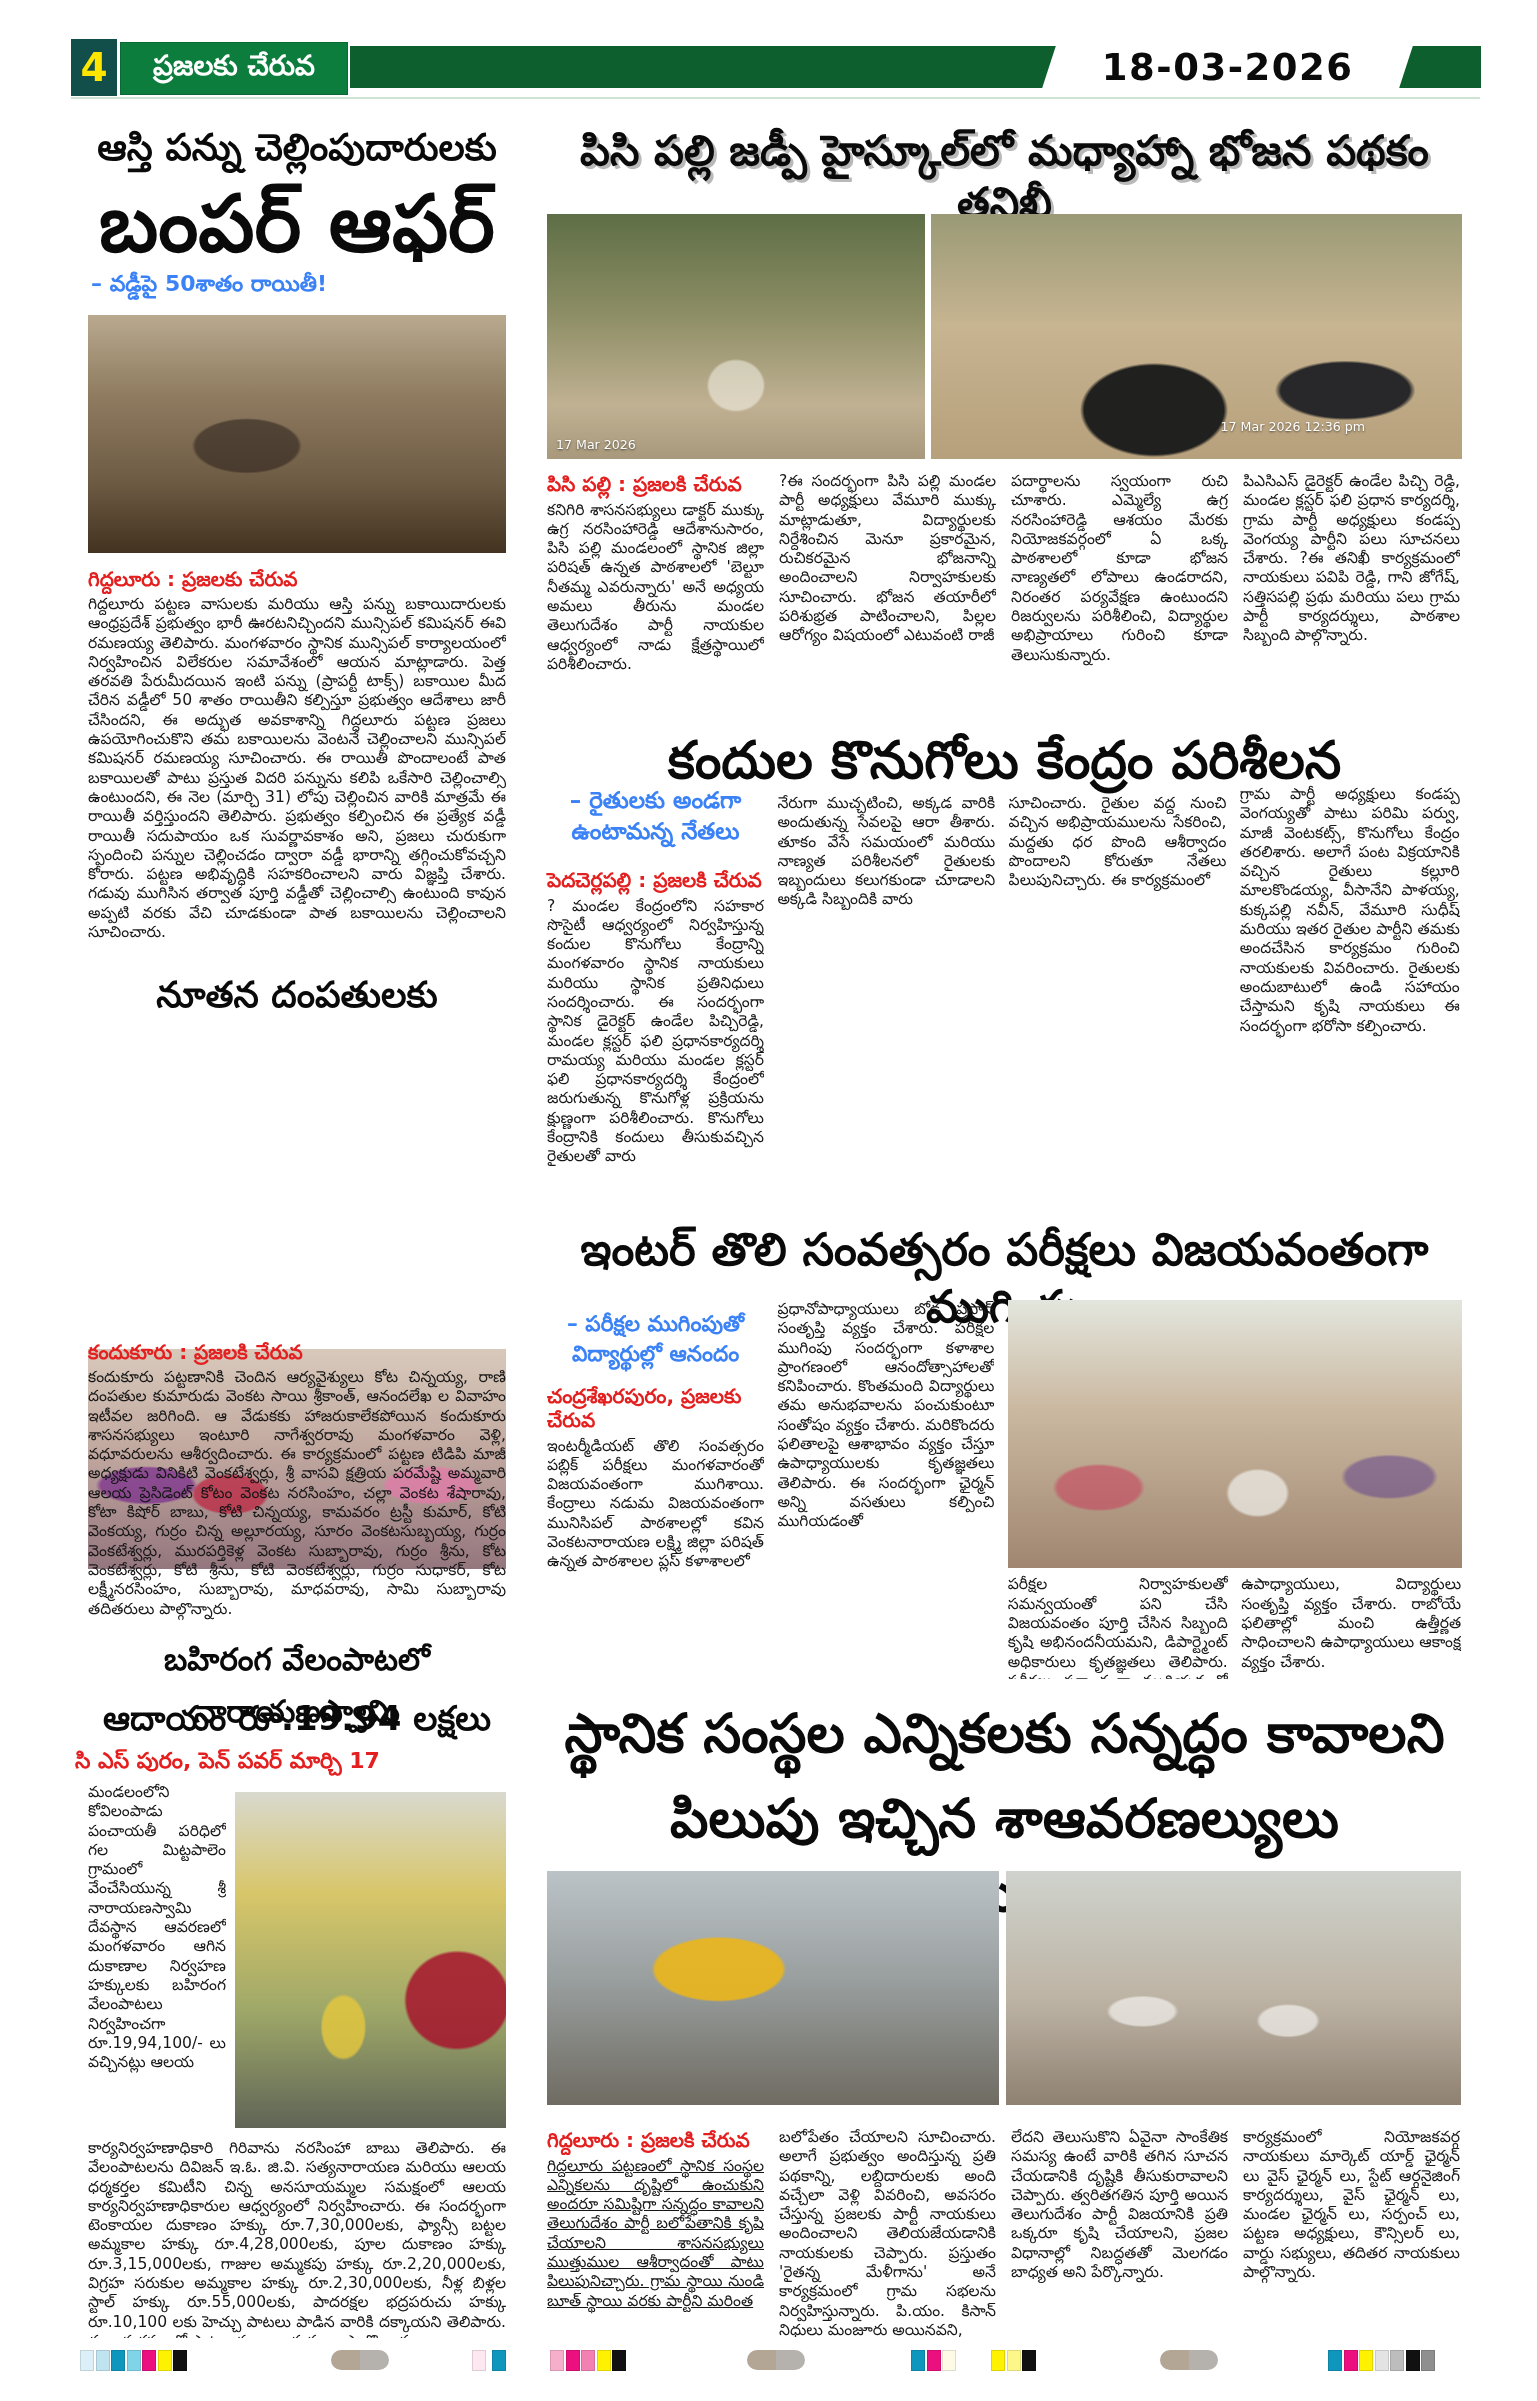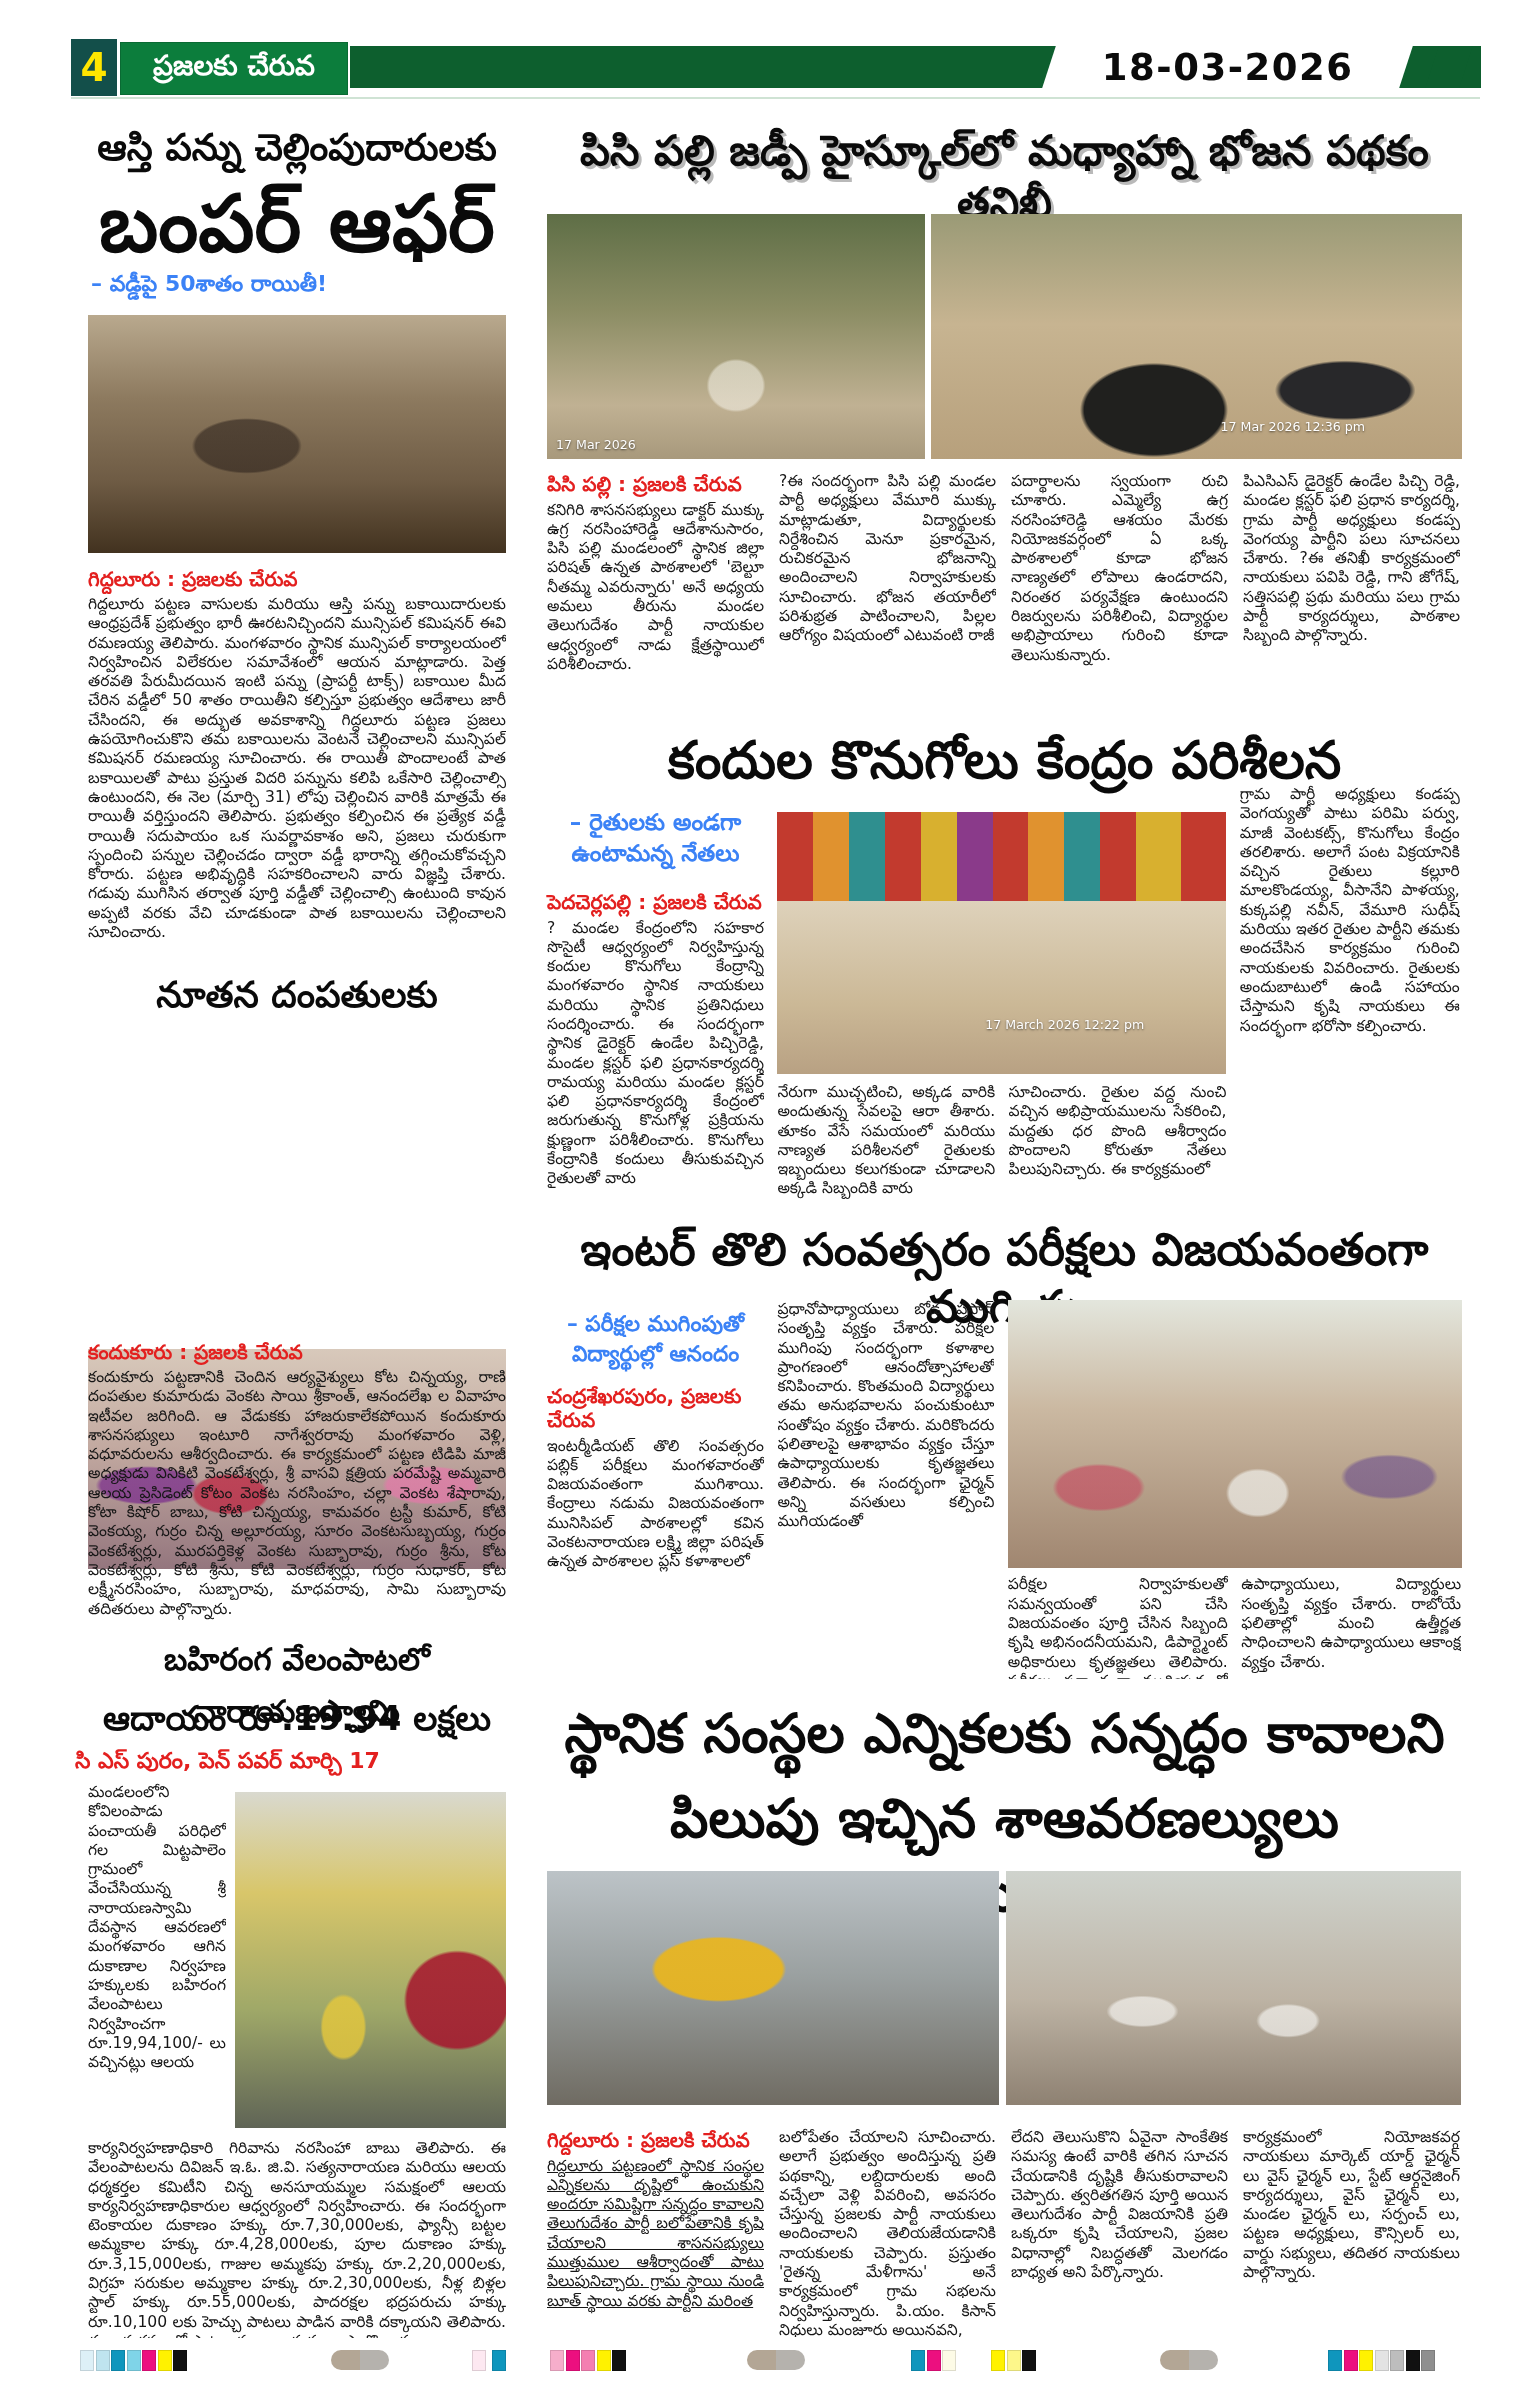--- a/index.html
+++ b/index.html
@@ -131,28 +131,25 @@
       <div class="bt" style="height:201px;">కనిగిరి శాసనసభ్యులు డాక్టర్ ముక్కు ఉగ్ర నరసింహారెడ్డి ఆదేశానుసారం, పిసి పల్లి మండలంలో స్థానిక జిల్లా పరిషత్ ఉన్నత పాఠశాలలో 'బెల్టూ నీతమ్మ ఎవరున్నారు' అనే అధ్యయ అమలు తీరును మండల తెలుగుదేశం పార్టీ నాయకుల ఆధ్వర్యంలో నాడు క్షేత్రస్థాయిలో పరిశీలించారు.</div>
     </div>
     <div class="bt" style="width:217px;height:234px;">?ఈ సందర్భంగా పిసి పల్లి మండల పార్టీ అధ్యక్షులు వేమూరి ముక్కు మాట్లాడుతూ, విద్యార్థులకు నిర్దేశించిన మెనూ ప్రకారమైన, రుచికరమైన భోజనాన్ని అందించాలని నిర్వాహకులకు సూచించారు. భోజన తయారీలో పరిశుభ్రత పాటించాలని, పిల్లల ఆరోగ్యం విషయంలో ఎటువంటి రాజీ</div>
     <div class="bt" style="width:217px;height:234px;">పదార్థాలను స్వయంగా రుచి చూశారు. ఎమ్మెల్యే ఉగ్ర నరసింహారెడ్డి ఆశయం మేరకు నియోజకవర్గంలో ఏ ఒక్క పాఠశాలలో కూడా భోజన నాణ్యతలో లోపాలు ఉండరాదని, నిరంతర పర్యవేక్షణ ఉంటుందని రిజర్వులను పరిశీలించి, విద్యార్థుల అభిప్రాయాలు గురించి కూడా తెలుసుకున్నారు.</div>
     <div class="bt" style="width:217px;height:234px;">పిఎసిఎస్ డైరెక్టర్ ఉండేల పిచ్చి రెడ్డి, మండల క్లస్టర్ ఫలి ప్రధాన కార్యదర్శి, గ్రామ పార్టీ అధ్యక్షులు కండప్ప వెంగయ్య పార్టీని పలు సూచనలు చేశారు. ?ఈ తనిఖీ కార్యక్రమంలో నాయకులు పవిపి రెడ్డి, గాని జోగేష్, సత్తిసపల్లి ప్రథు మరియు పలు గ్రామ పార్టీ కార్యదర్శులు, పాఠశాల సిబ్బంది పాల్గొన్నారు.</div>
   </div>
 
   <div class="abs hl" style="left:547px;top:728px;width:915px;font-size:52px;line-height:64px;">కందుల కొనుగోలు కేంద్రం పరిశీలన</div>
   <div class="abs flexrow" style="left:547px;top:785px;width:915px;height:433px;gap:13.4px;">
     <div style="width:217px;">
-      <div class="sub-blue" style="font-size:23px;line-height:31px;text-align:center;margin-top:22px;">– రైతులకు అండగా ఉంటామన్న నేతలు</div>
+      <div class="sub-blue" style="font-size:23px;line-height:31px;text-align:center;">– రైతులకు అండగా ఉంటామన్న నేతలు</div>
       <div class="dateline" style="margin-top:21px;margin-bottom:4.5px;">పెదచెర్లపల్లి : ప్రజలకి చేరువ</div>
       <div class="bt" style="height:289px;">? మండల కేంద్రంలోని సహకార సొసైటీ ఆధ్వర్యంలో నిర్వహిస్తున్న కందుల కొనుగోలు కేంద్రాన్ని మంగళవారం స్థానిక నాయకులు మరియు స్థానిక ప్రతినిధులు సందర్శించారు. ఈ సందర్భంగా స్థానిక డైరెక్టర్ ఉండేల పిచ్చిరెడ్డి, మండల క్లస్టర్ ఫలి ప్రధానకార్యదర్శి రామయ్య మరియు మండల క్లస్టర్ ఫలి ప్రధానకార్యదర్శి కేంద్రంలో జరుగుతున్న కొనుగోళ్ల ప్రక్రియను క్షుణ్ణంగా పరిశీలించారు. కొనుగోలు కేంద్రానికి కందులు తీసుకువచ్చిన రైతులతో వారు</div>
     </div>
     <div style="width:449px;">
-      <div class="ph ph-tent" style="width:449px;height:262px;margin-top:27px;">
-        <span class="ts" style="right:82px;bottom:42px;">17 March 2026 12:22 pm</span>
-      </div>
       <div class="flexrow" style="gap:13.4px;margin-top:9px;">
         <div class="bt" style="width:218px;height:131px;">నేరుగా ముచ్చటించి, అక్కడ వారికి అందుతున్న సేవలపై ఆరా తీశారు. తూకం వేసే సమయంలో మరియు నాణ్యత పరిశీలనలో రైతులకు ఇబ్బందులు కలుగకుండా చూడాలని అక్కడి సిబ్బందికి వారు</div>
         <div class="bt" style="width:218px;height:131px;">సూచించారు. రైతుల వద్ద నుంచి వచ్చిన అభిప్రాయములను సేకరించి, మద్దతు ధర పొంది ఆశీర్వాదం పొందాలని కోరుతూ నేతలు పిలుపునిచ్చారు. ఈ కార్యక్రమంలో</div>
       </div>
     </div>
     <div class="bt" style="width:220px;height:433px;">గ్రామ పార్టీ అధ్యక్షులు కండప్ప వెంగయ్యతో పాటు పరిమి పర్వు, మాజీ వెంటకట్స్, కొనుగోలు కేంద్రం తరలిశారు. అలాగే పంట విక్రయానికి వచ్చిన రైతులు కల్లూరి మాలకొండయ్య, వీసానేని పాళయ్య, కుక్కపల్లి నవీన్, వేమూరి సుధీష్ మరియు ఇతర రైతుల పార్టీని తమకు అందచేసిన కార్యక్రమం గురించి నాయకులకు వివరించారు. రైతులకు అందుబాటులో ఉండి సహాయం చేస్తామని కృషి నాయకులు ఈ సందర్భంగా భరోసా కల్పించారు.</div>
   </div>
 
   <div class="abs hl" style="left:547px;top:1221px;width:915px;font-size:45px;line-height:57px;">ఇంటర్ తొలి సంవత్సరం పరీక్షలు విజయవంతంగా ముగింపు</div>
   <div class="abs flexrow" style="left:547px;top:1300px;width:915px;height:381px;gap:13.4px;">

